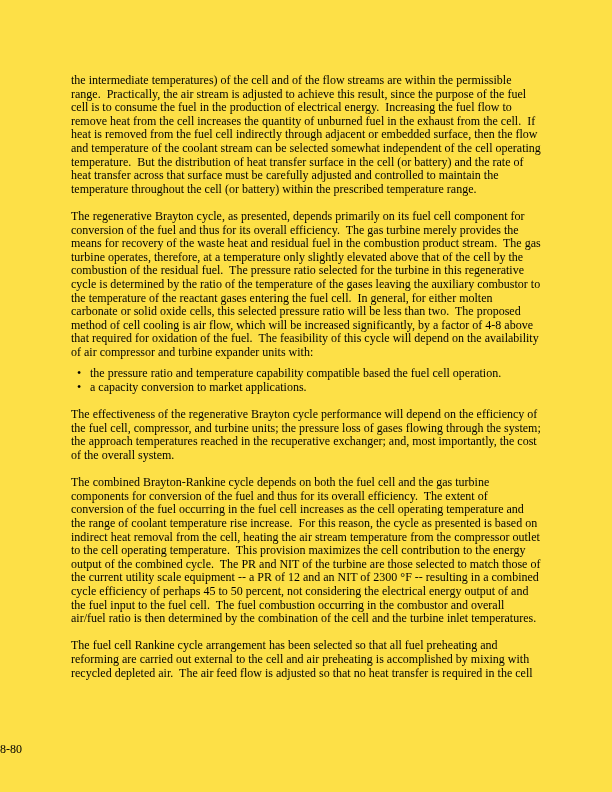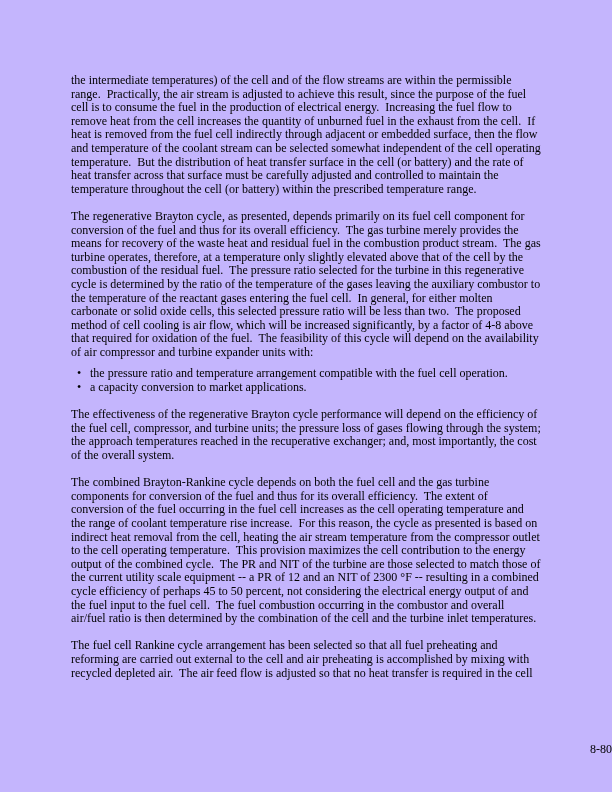--- a/index.html
+++ b/index.html
@@ -10,21 +10,21 @@
   body {
     width: 612px;
     height: 792px;
     font-family: "Liberation Serif", serif;
     color: #000000;
   }
   .page {
     position: relative;
     width: 612px;
     height: 792px;
-    background: #c4b5fd;
+    background: #fde047;
     overflow: hidden;
   }
   .content {
     position: absolute;
     left: 71px;
     top: 74px;
     width: 470px;
     font-size: 12px;
     line-height: 13.6px;
     text-align: left;
@@ -53,36 +53,36 @@
   }
   .bullet-text {
     flex: 1 1 auto;
     white-space: pre-wrap;
   }
   .footer {
     position: absolute;
     top: 743px;
     left: 0;
     width: 612px;
-    text-align: right;
+    text-align: left;
     font-size: 12px;
     line-height: 13.6px;
   }
 </style>
 </head>
 <body>
 
 <div class="page">
   <div class="content">
     <p>the intermediate temperatures) of the cell and of the flow streams are within the permissible range.  Practically, the air stream is adjusted to achieve this result, since the purpose of the fuel cell is to consume the fuel in the production of electrical energy.  Increasing the fuel flow to remove heat from the cell increases the quantity of unburned fuel in the exhaust from the cell.  If heat is removed from the fuel cell indirectly through adjacent or embedded surface, then the flow and temperature of the coolant stream can be selected somewhat independent of the cell operating temperature.  But the distribution of heat transfer surface in the cell (or battery) and the rate of heat transfer across that surface must be carefully adjusted and controlled to maintain the temperature throughout the cell (or battery) within the prescribed temperature range.</p>
     <p class="before-list">The regenerative Brayton cycle, as presented, depends primarily on its fuel cell component for conversion of the fuel and thus for its overall efficiency.  The gas turbine merely provides the means for recovery of the waste heat and residual fuel in the combustion product stream.  The gas turbine operates, therefore, at a temperature only slightly elevated above that of the cell by the combustion of the residual fuel.  The pressure ratio selected for the turbine in this regenerative cycle is determined by the ratio of the temperature of the gases leaving the auxiliary combustor to the temperature of the reactant gases entering the fuel cell.  In general, for either molten carbonate or solid oxide cells, this selected pressure ratio will be less than two.  The proposed method of cell cooling is air flow, which will be increased significantly, by a factor of 4-8 above that required for oxidation of the fuel.  The feasibility of this cycle will depend on the availability of air compressor and turbine expander units with:</p>
     <ul class="bullet-list">
       <li>
         <span class="bullet-marker">•</span>
-        <span class="bullet-text">the pressure ratio and temperature arrangement compatible with the fuel cell operation.</span>
+        <span class="bullet-text">the pressure ratio and temperature capability compatible based the fuel cell operation.</span>
       </li>
       <li>
         <span class="bullet-marker">•</span>
         <span class="bullet-text">a capacity conversion to market applications.</span>
       </li>
     </ul>
     <p>The effectiveness of the regenerative Brayton cycle performance will depend on the efficiency of the fuel cell, compressor, and turbine units; the pressure loss of gases flowing through the system; the approach temperatures reached in the recuperative exchanger; and, most importantly, the cost of the overall system.</p>
     <p>The combined Brayton-Rankine cycle depends on both the fuel cell and the gas turbine components for conversion of the fuel and thus for its overall efficiency.  The extent of conversion of the fuel occurring in the fuel cell increases as the cell operating temperature and the range of coolant temperature rise increase.  For this reason, the cycle as presented is based on indirect heat removal from the cell, heating the air stream temperature from the compressor outlet to the cell operating temperature.  This provision maximizes the cell contribution to the energy output of the combined cycle.  The PR and NIT of the turbine are those selected to match those of the current utility scale equipment -- a PR of 12 and an NIT of 2300 °F -- resulting in a combined cycle efficiency of perhaps 45 to 50 percent, not considering the electrical energy output of and the fuel input to the fuel cell.  The fuel combustion occurring in the combustor and overall air/fuel ratio is then determined by the combination of the cell and the turbine inlet temperatures.</p>
     <p>The fuel cell Rankine cycle arrangement has been selected so that all fuel preheating and reforming are carried out external to the cell and air preheating is accomplished by mixing with recycled depleted air.  The air feed flow is adjusted so that no heat transfer is required in the cell</p>
   </div>

